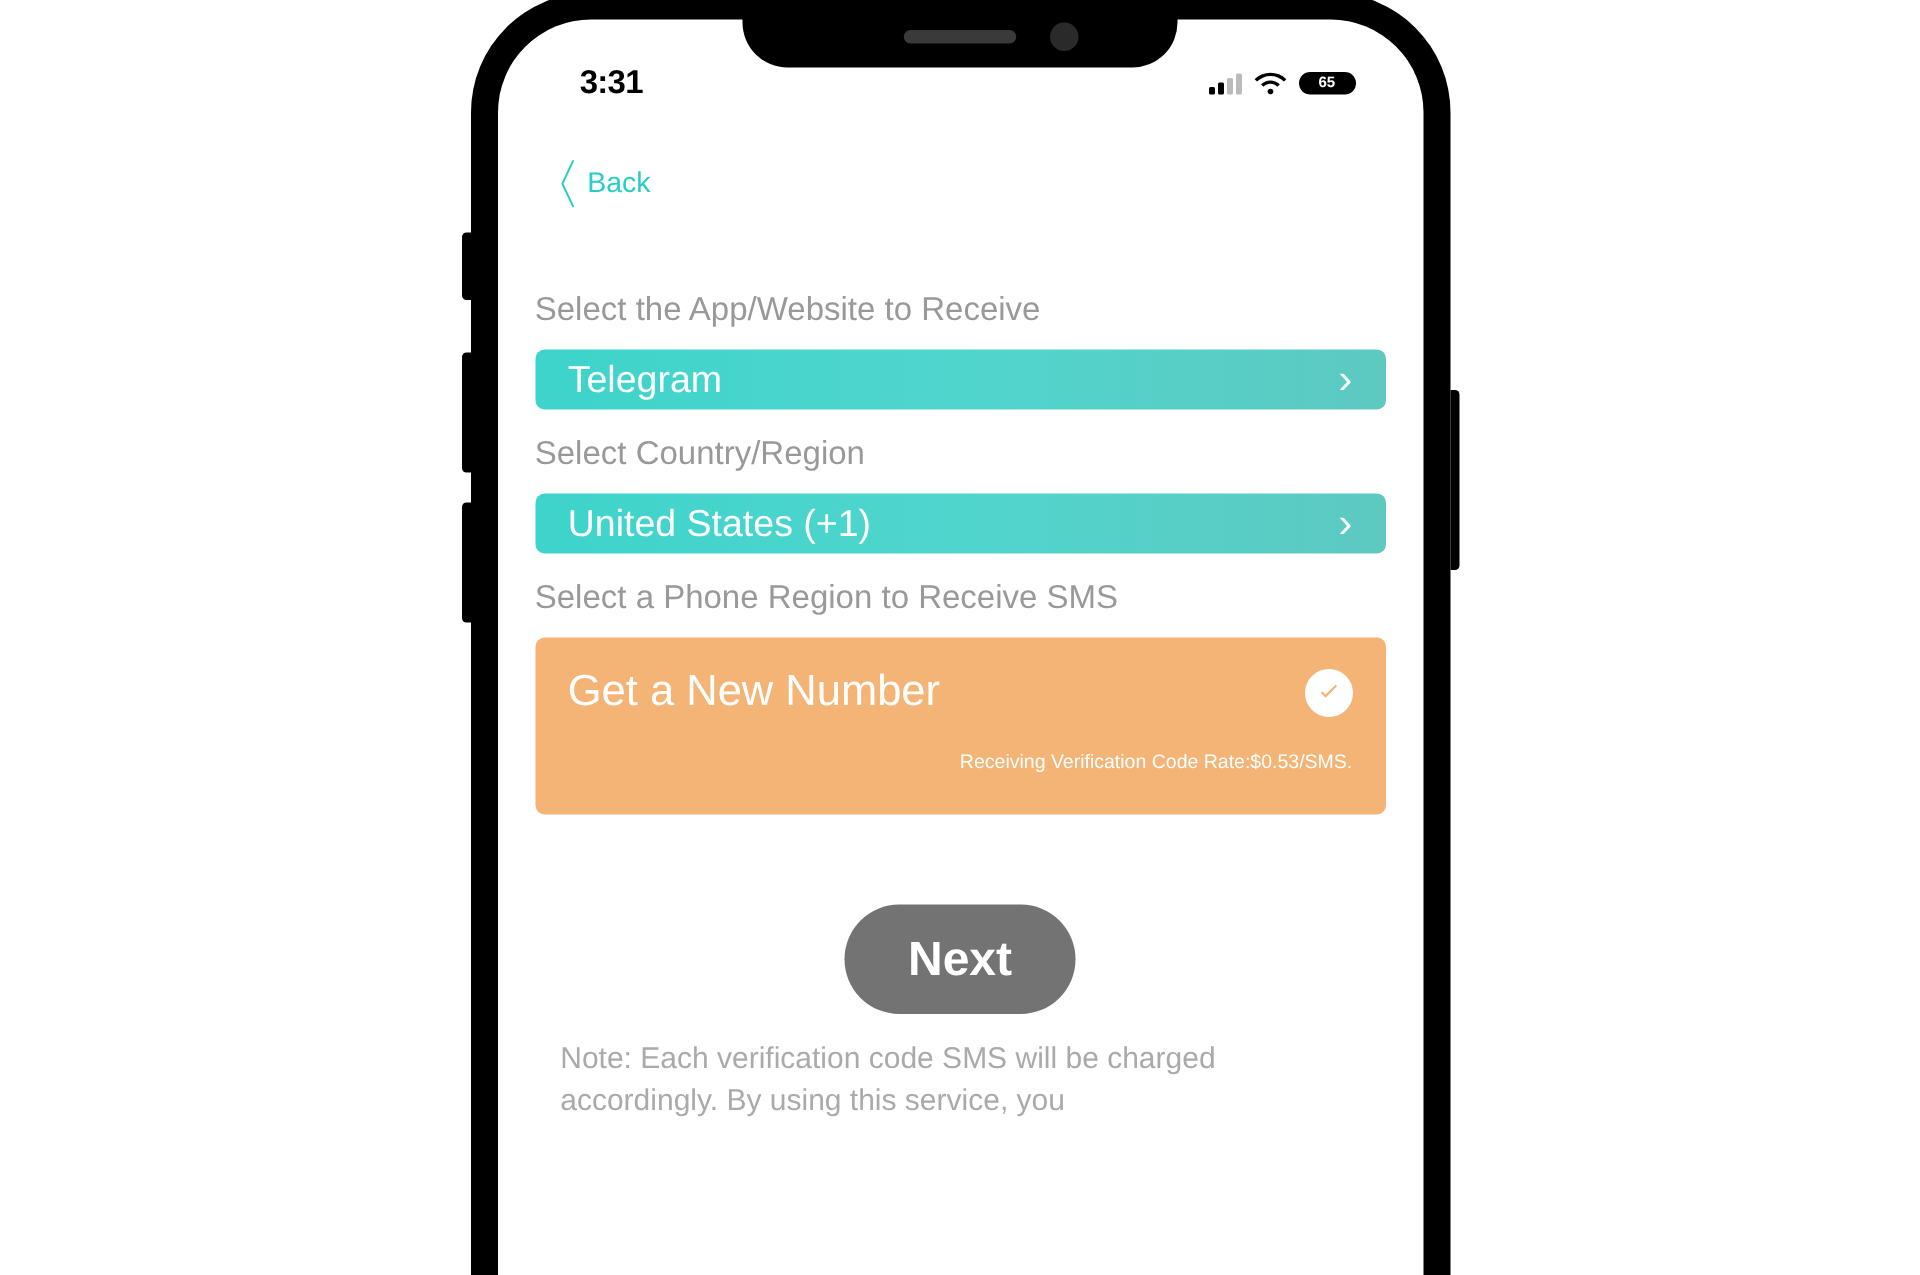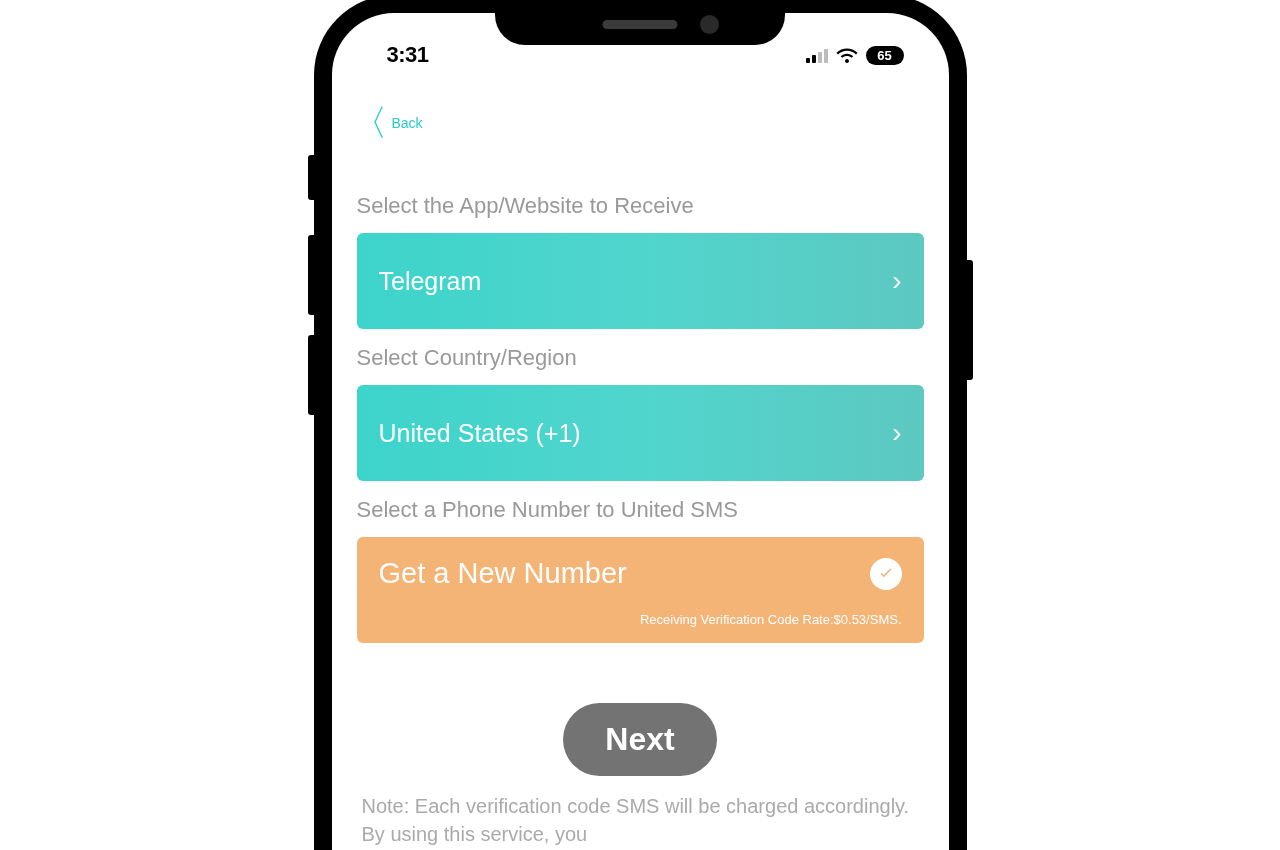--- a/index.html
+++ b/index.html
@@ -88,21 +88,21 @@
     .signal-bars span { width: 4px; background: #000; border-radius: 1px; }
     .signal-bars span:nth-child(1){height:5px;}
     .signal-bars span:nth-child(2){height:8px;}
     .signal-bars span:nth-child(3){height:11px;background:#bbb;}
     .signal-bars span:nth-child(4){height:14px;background:#bbb;}
     .wifi-icon { width: 22px; height: 16px; position: relative; }
     .wifi-icon svg { width: 100%; height: 100%; }
     .battery-pill {
       background: #000;
       color: #fff;
-      font-size: 13px;
+      font-size: 10px;
       font-weight: 700;
       padding: 2px 8px;
       border-radius: 12px;
       min-width: 38px;
       text-align: center;
     }
     .nav-bar {
       display: flex;
       align-items: center;
       padding: 30px 20px 18px 20px;
@@ -110,55 +110,55 @@
     }
     .back-chevron {
       color: #28cdc5;
       font-size: 36px;
       font-weight: 300;
       line-height: 1;
       margin-right: 2px;
     }
     .back-label {
       color: #28cdc5;
-      font-size: 14px;
+      font-size: 19px;
     }
     .nav-title {
       font-size: 26px;
       font-weight: 700;
       color: #000;
     }
     .content { padding: 18px 25px 0 25px; }
     .section-label {
       color: #999;
       font-size: 22px;
       margin-bottom: 14px;
       margin-top: 16px;
     }
     .section-label:first-child { margin-top: 16px; }
     .select-row {
       background: linear-gradient(90deg, #3dd4cb 0%, #50d5cd 50%, #5dc9c1 100%);
       border-radius: 6px;
-      padding: 32px 22px;
+      padding: 4px 22px;
       display: flex;
       justify-content: space-between;
       align-items: center;
       color: #fff;
       font-size: 25px;
       font-weight: 500;
     }
     .chevron-right {
       font-size: 28px;
       font-weight: 300;
       color: rgba(255,255,255,0.95);
     }
     .orange-box {
       background: #f3b476;
       border-radius: 6px;
-      padding: 20px 22px 16px 22px;
+      padding: 20px 22px 28px 22px;
       color: #fff;
     }
     .orange-top {
       display: flex;
       justify-content: space-between;
       align-items: center;
     }
     .orange-title {
       font-size: 29px;
       font-weight: 400;
@@ -192,20 +192,21 @@
       border: none;
       border-radius: 40px;
       padding: 18px 42px;
     }
     .note-text {
       color: #aaa;
       font-size: 20px;
       margin-top: 16px;
       padding: 0 5px;
       line-height: 1.4;
+      margin-left: 12px;
     }
   </style>
 </head>
 <body>
 
 <div class="phone-frame">
   <div class="speaker"></div>
   <div class="camera"></div>
   <div class="side-button-left-1"></div>
   <div class="side-button-left-2"></div>
@@ -241,21 +242,21 @@
         <span>Telegram</span>
         <span class="chevron-right">›</span>
       </div>
 
       <div class="section-label">Select Country/Region</div>
       <div class="select-row">
         <span>United States (+1)</span>
         <span class="chevron-right">›</span>
       </div>
 
-      <div class="section-label">Select a Phone Number to United SMS</div>
+      <div class="section-label">Select a Phone Region to Receive SMS</div>
       <div class="orange-box">
         <div class="orange-top">
           <span class="orange-title">Get a New Number</span>
           <span class="check-circle">
             <svg viewBox="0 0 24 24">
                 <path fill="#f3b476" d="M9 16.2l-4.2-4.2 1.4-1.4L9 13.4l8.8-8.8 1.4 1.4z"></path>
               </svg>
           </span>
         </div>
         <div class="orange-sub">Receiving Verification Code Rate:$0.53/SMS.</div>

